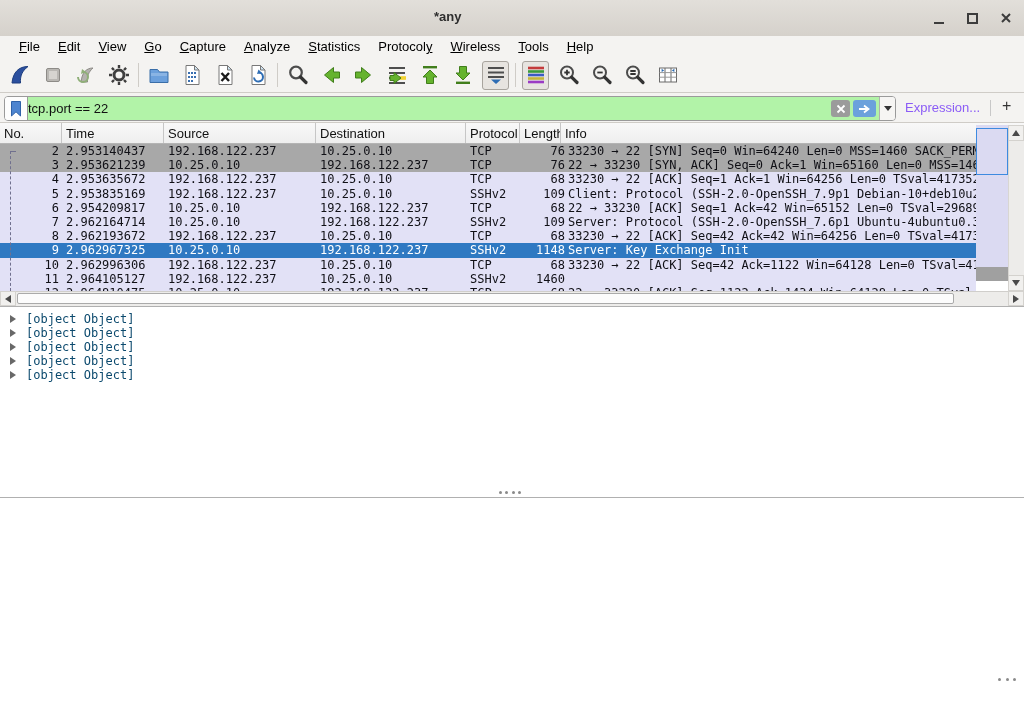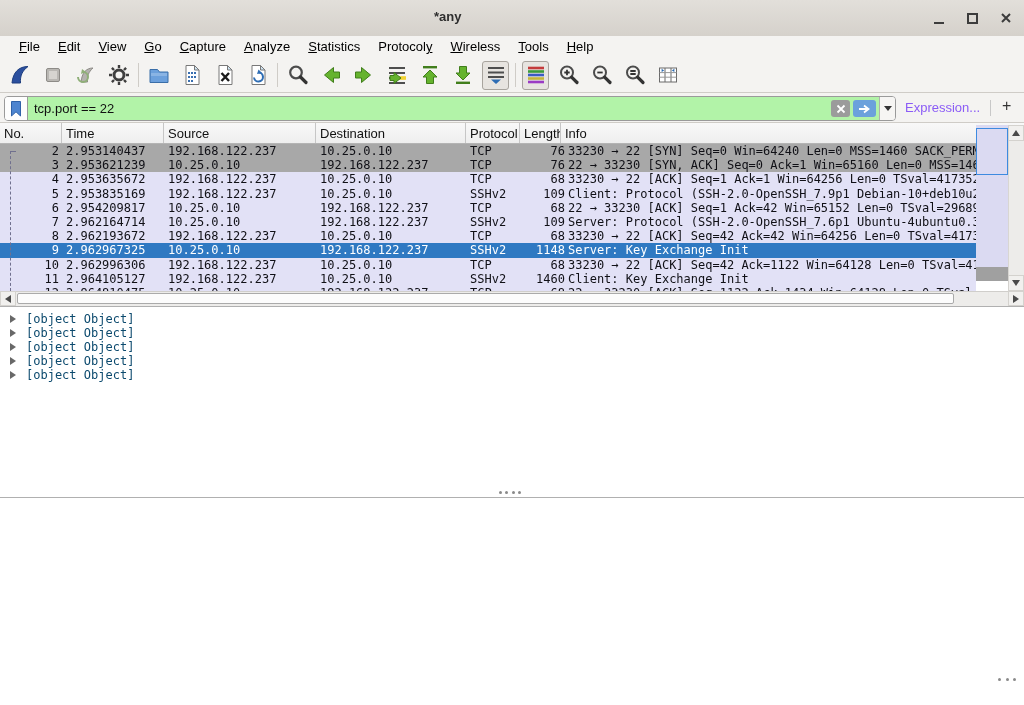--- a/index.html
+++ b/index.html
@@ -24,21 +24,21 @@
   .tbtn{width:27px;height:29px;margin-right:6px;display:flex;align-items:center;justify-content:center;border-radius:3px;}
   .tbtn.pressed{border:1px solid #a8a49e;background:#e7e4e0;box-sizing:border-box;}
   .tsep{width:1px;height:24px;background:#cfccc7;margin:0 6px 0 0;}
   
   #filterbar{left:0;top:93px;width:1024px;height:30px;background:#f4f3f1;border-bottom:1px solid #cfccc7;box-sizing:border-box;}
   #filtercombo{left:4px;top:3px;width:890px;height:23px;border:1px solid #9a9a9a;border-radius:4px;
     display:flex;align-items:center;overflow:hidden;background:#fff;}
   #bookmarkbtn{width:22px;height:100%;display:flex;align-items:center;justify-content:center;
     border-right:1px solid #9a9a9a;background:#fdfdfd;}
   #filterfield{flex:1;height:100%;background:#b2f3a8;display:flex;align-items:center;}
-  #filterinput{flex:1;background:transparent;border:none;outline:none;font-size:13px;color:#111;padding-left:6px;
+  #filterinput{flex:1;background:transparent;border:none;outline:none;font-size:13px;color:#111;padding-left:0;
     font-family:"Liberation Sans",sans-serif;}
   .fbtn{width:19px;height:17px;border-radius:3px;margin-right:3px;display:flex;align-items:center;justify-content:center;
     color:#fff;font-size:11px;line-height:17px;}
   #clearbtn{background:#9b9b9b;}
   #applybtn{background:#6ba1dc;width:23px;}
   #caretbtn{width:15px;height:100%;background:#f6f5f3;border-left:1px solid #b0b0b0;
     display:flex;align-items:center;justify-content:center;}
   .caret-down{width:0;height:0;border-left:4px solid transparent;border-right:4px solid transparent;border-top:5px solid #333;}
   #expressionbtn{left:905px;top:7px;font-size:13px;color:#8b5cf6;}
   #filtersep{left:990px;top:7px;width:1px;height:16px;background:#c8c8c8;}
@@ -432,21 +432,20 @@
         <span class="c-info">33230 → 22 [ACK] Seq=42 Ack=1122 Win=64128 Len=0 TSval=41</span>
       </div>
 
       <div class="prow lav">
         <span class="c-no">11</span>
         <span class="c-time">2.964105127</span>
         <span class="c-src">192.168.122.237</span>
         <span class="c-dst">10.25.0.10</span>
         <span class="c-proto">SSHv2</span>
         <span class="c-len">1460</span>
-        <span class="c-info">Client: Key Exchange Init</span>
       </div>
 
       <div class="prow lav">
         <span class="c-no">12</span>
         <span class="c-time">2.964810475</span>
         <span class="c-src">10.25.0.10</span>
         <span class="c-dst">192.168.122.237</span>
         <span class="c-proto">TCP</span>
         <span class="c-len">68</span>
         <span class="c-info">22 → 33230 [ACK] Seq=1122 Ack=1434 Win=64128 Len=0 TSval=</span>

